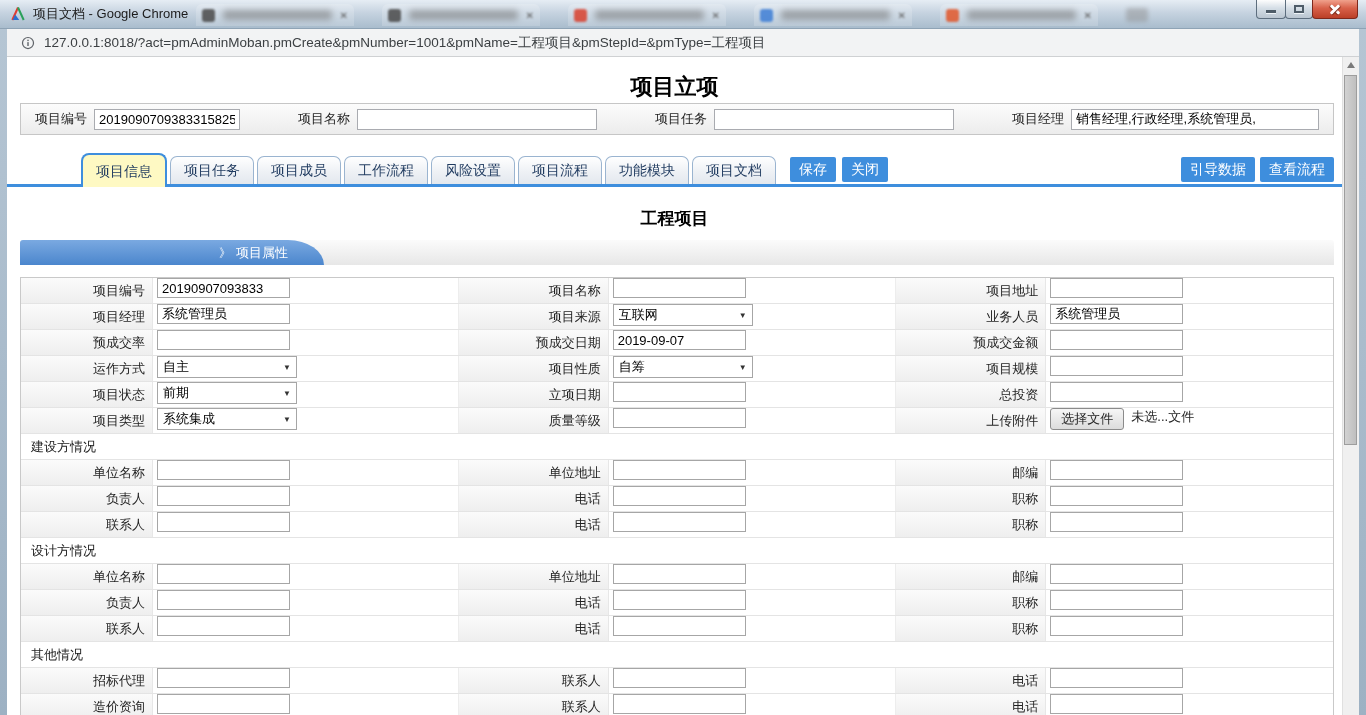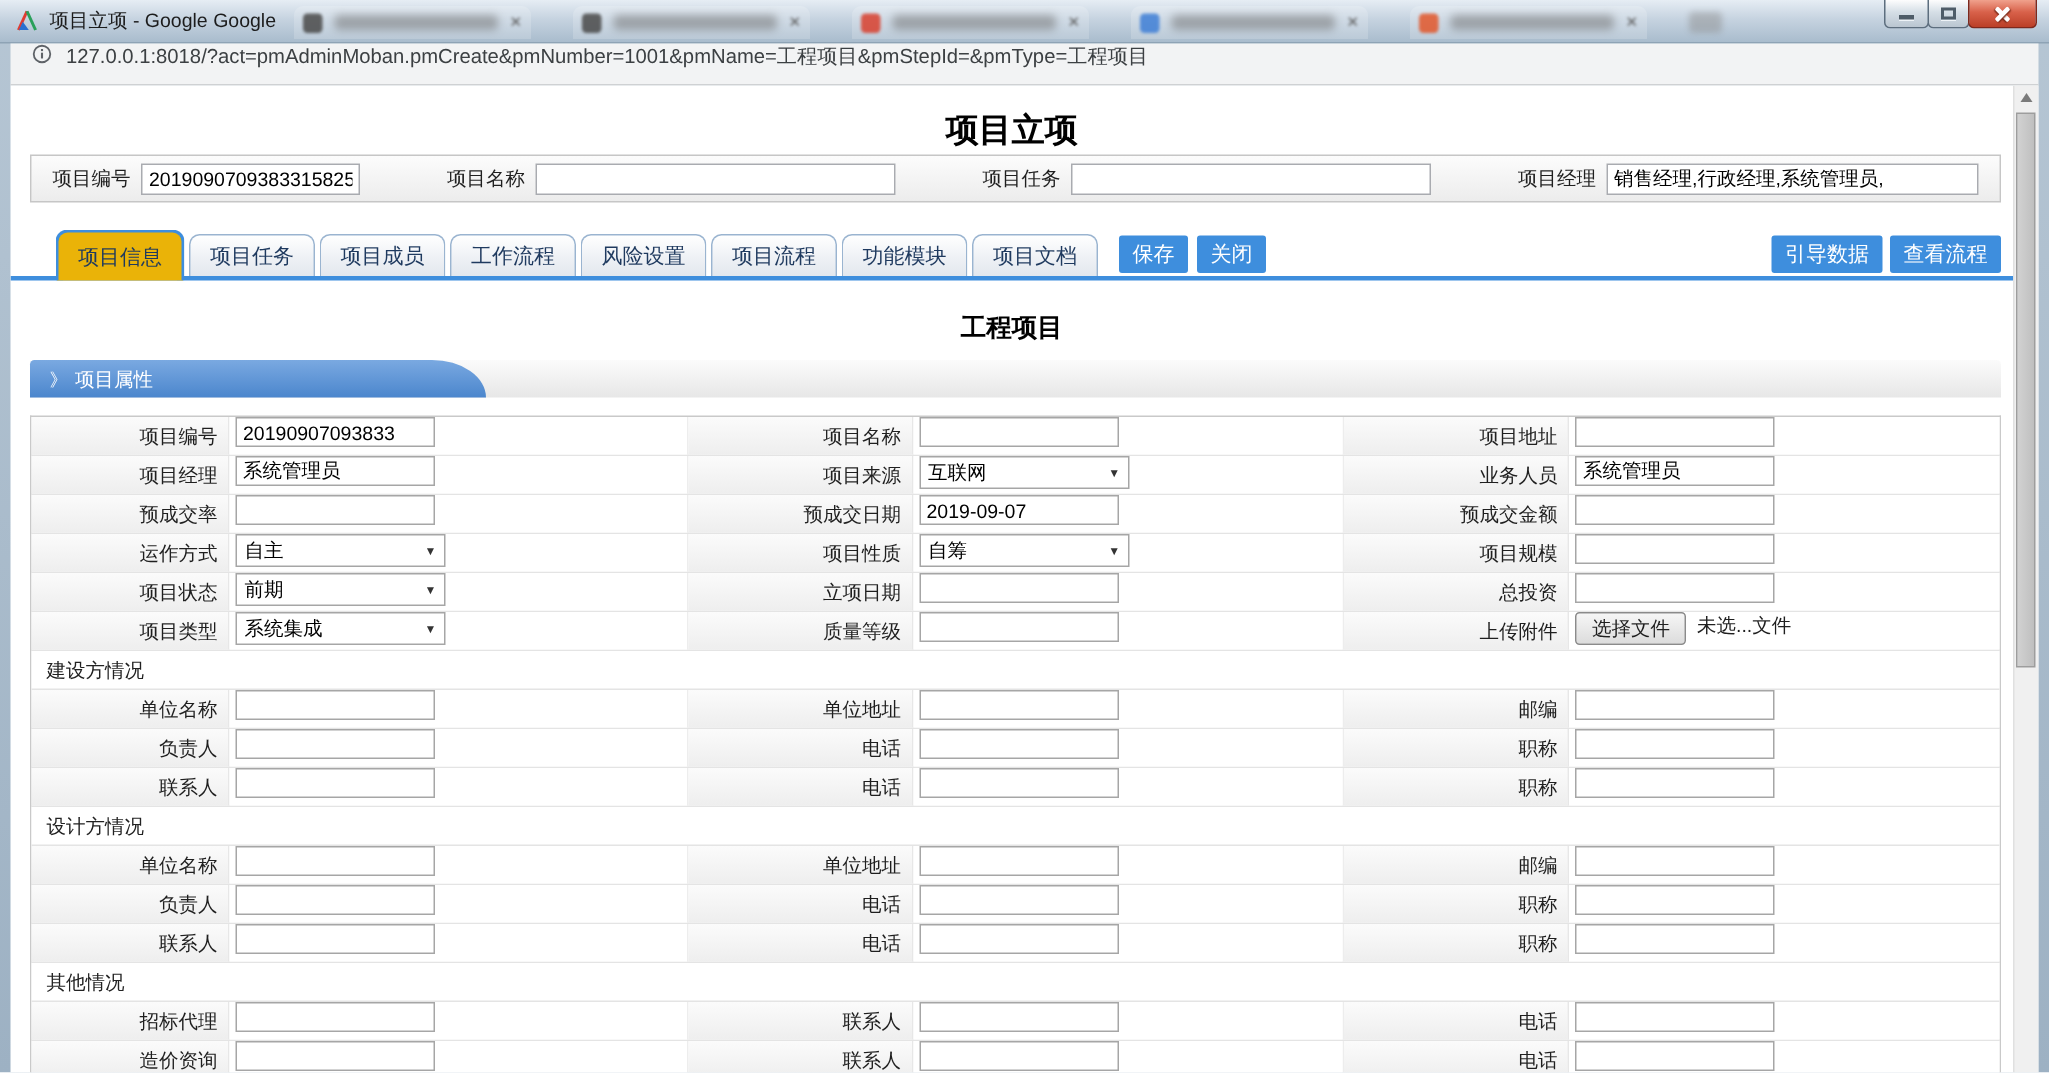--- a/index.html
+++ b/index.html
@@ -28,21 +28,21 @@
     background:linear-gradient(180deg,#fdfdfd,#d5dee6 45%,#bac6d1); position:relative; }
   .wc-min { width:30px; } .wc-max { width:28px; } .wc-close { width:46px;
     background:linear-gradient(180deg,#f0a18c,#d8614a 45%,#bb3f27); border-color:#7e281c; }
   .g-min { position:absolute; left:50%; bottom:5px; width:10px; height:3px; margin-left:-5px; background:#4e5c68; box-shadow:0 1px 0 #eef3f7; }
   .g-max { position:absolute; left:50%; top:5px; width:10px; height:8px; margin-left:-5px; border:2px solid #4e5c68; box-shadow:0 1px 0 #eef3f7; }
   .g-x1,.g-x2 { position:absolute; left:50%; top:8px; width:12px; height:3px; margin-left:-6px; background:#fff; border-radius:1px; box-shadow:0 1px 1px #7c2a17; }
   .g-x1 { transform:rotate(45deg); } .g-x2 { transform:rotate(-45deg); }
 
   
   .urlbar { position:absolute; top:29px; left:7px; right:7px; height:28px; background:#f2f3f4;
-    border-bottom:1px solid #cfd1d3; display:flex; padding-left:14px; }
+    border-bottom:1px solid #cfd1d3; display:flex; align-items:center; padding-left:14px; }
   .info-ic { width:14px; height:14px; margin-right:9px; flex:0 0 auto; }
   .url-text { font-size:13.5px; color:#3c4043; white-space:nowrap; }
 
   
   .page { position:absolute; top:57px; left:7px; right:7px; bottom:0; background:#fff; overflow:hidden; }
   .page-inner { margin-right:17px; }
 
   .scrollbar { position:absolute; right:0; top:0; bottom:0; width:17px; background:#f0f0f0; border-left:1px solid #e0e0e0; }
   .scroll-up { height:16px; display:flex; align-items:center; justify-content:center; }
   .tri-up { width:0; height:0; border-left:4px solid transparent; border-right:4px solid transparent; border-bottom:6px solid #7a7a7a; }
@@ -60,35 +60,35 @@
   .tinput { height:21px; border:1px solid #a9abb0; background:#fff; font-size:13px; padding:0 4px; }
   .tg0 .tinput { width:146px; } .tg1 .tinput { width:240px; } .tg2 .tinput { width:240px; } .tg3 .tinput { width:248px; }
 
   
   .tabrow { margin-top:17px; height:35px; display:flex; align-items:flex-end; position:relative; padding-left:30px; }
   .tabrow::after { content:""; position:absolute; left:0; right:0; bottom:0; height:3px; background:#3e8edd; }
   .page-tabs { display:flex; align-items:flex-end; }
   .tab { height:28px; line-height:27px; margin-right:3px; margin-bottom:3px; padding:0 13px;
     border:1px solid #9ab4d0; border-bottom:none; border-radius:7px 7px 0 0;
     background:linear-gradient(180deg,#ffffff,#eef1f5 55%,#e3e8ee); color:#1f3a5f; font-size:14px; z-index:1; cursor:default; }
-  .tab.active { height:34px; line-height:33px; margin-bottom:0; background:#eab308;
-    border:2px solid #3e8edd; border-bottom:none; border-radius:8px 8px 0 0; z-index:2; }
+  .tab.active { height:34px; line-height:33px; margin-bottom:0; background:#fef9c3;
+    border:2px solid #3e8edd; border-bottom:none; border-radius:8px 8px 0 0; z-index:2;margin-left:44px; }
   .btn-blue { background:#3e8edd; color:#fff; border:none; font-size:14px; height:25px; line-height:25px;
     padding:0 9px; border-radius:2px; margin-bottom:5px; cursor:default; }
   .save-btn { margin-left:11px; } .close-btn { margin-left:6px; }
   .right-btns { margin-left:auto; margin-right:8px; display:flex; gap:5px; }
 
   .sub-title { margin-top:20px; height:21px; text-align:center; font-size:17px; font-weight:bold; color:#000; }
 
   
   .banner { margin:12px 8px 0 13px; height:25px; background:linear-gradient(180deg,#fbfbfb,#e7e7e7);
     border-radius:3px 3px 0 0; position:relative; }
   .banner-tab { position:absolute; left:0; top:0; height:25px; width:268px; padding-left:13px;
     background:linear-gradient(180deg,#7aa9e1,#4b86cd); color:#fff; font-size:13px; line-height:25px;
-    border-radius:3px 0 0 0; }
+    border-radius:3px 0 0 0;text-align:right; }
   .banner-tab::after { content:""; position:absolute; left:100%; top:0; width:36px; height:25px;
     background:linear-gradient(180deg,#7aa9e1,#4b86cd); border-top-right-radius:100% 100%; }
   .banner-arrow { margin-right:5px; font-size:12px; }
 
   
   .attr-form { margin:12px 8px 0 13px; border:1px solid #c9c9c9; border-bottom:none; font-size:13px; }
   .frow { display:flex; height:26px; border-bottom:1px solid #e4e4e4; }
   .fcell { flex:1 1 0; display:flex; border-right:1px solid #ededed; min-width:0; }
   .fcell:last-child { border-right:none; }
   .flabel { flex:0 0 150px; background:linear-gradient(180deg,#fbfbfb,#eeeeee); border-right:1px solid #e7e7e7;
@@ -107,21 +107,21 @@
 </head>
 <body>
 
 <div class="win-frame">
   <div class="titlebar">
     <svg class="fav" viewBox="0 0 16 16">
       <path d="M8 1.5 L2.3 14" stroke="#e03c31" stroke-width="2" fill="none"></path>
       <path d="M8 1.5 L13.7 14" stroke="#2aa05a" stroke-width="2" fill="none"></path>
       <path d="M5.2 8.5 L9.2 14 L2.6 14 Z" fill="#2a6fd0"></path>
     </svg>
-    <span class="win-title">项目立项 - Google Google</span>
+    <span class="win-title">项目文档 - Google Chrome</span>
     <div class="browser-tabs">
         <div class="btab">
           <span class="bfav" style="background: rgb(74, 74, 74);"></span>
           <span class="bblur"></span>
           <span class="bx">✕</span>
         </div>
         <div class="btab">
           <span class="bfav" style="background: rgb(74, 74, 74);"></span>
           <span class="bblur"></span>
           <span class="bx">✕</span>

